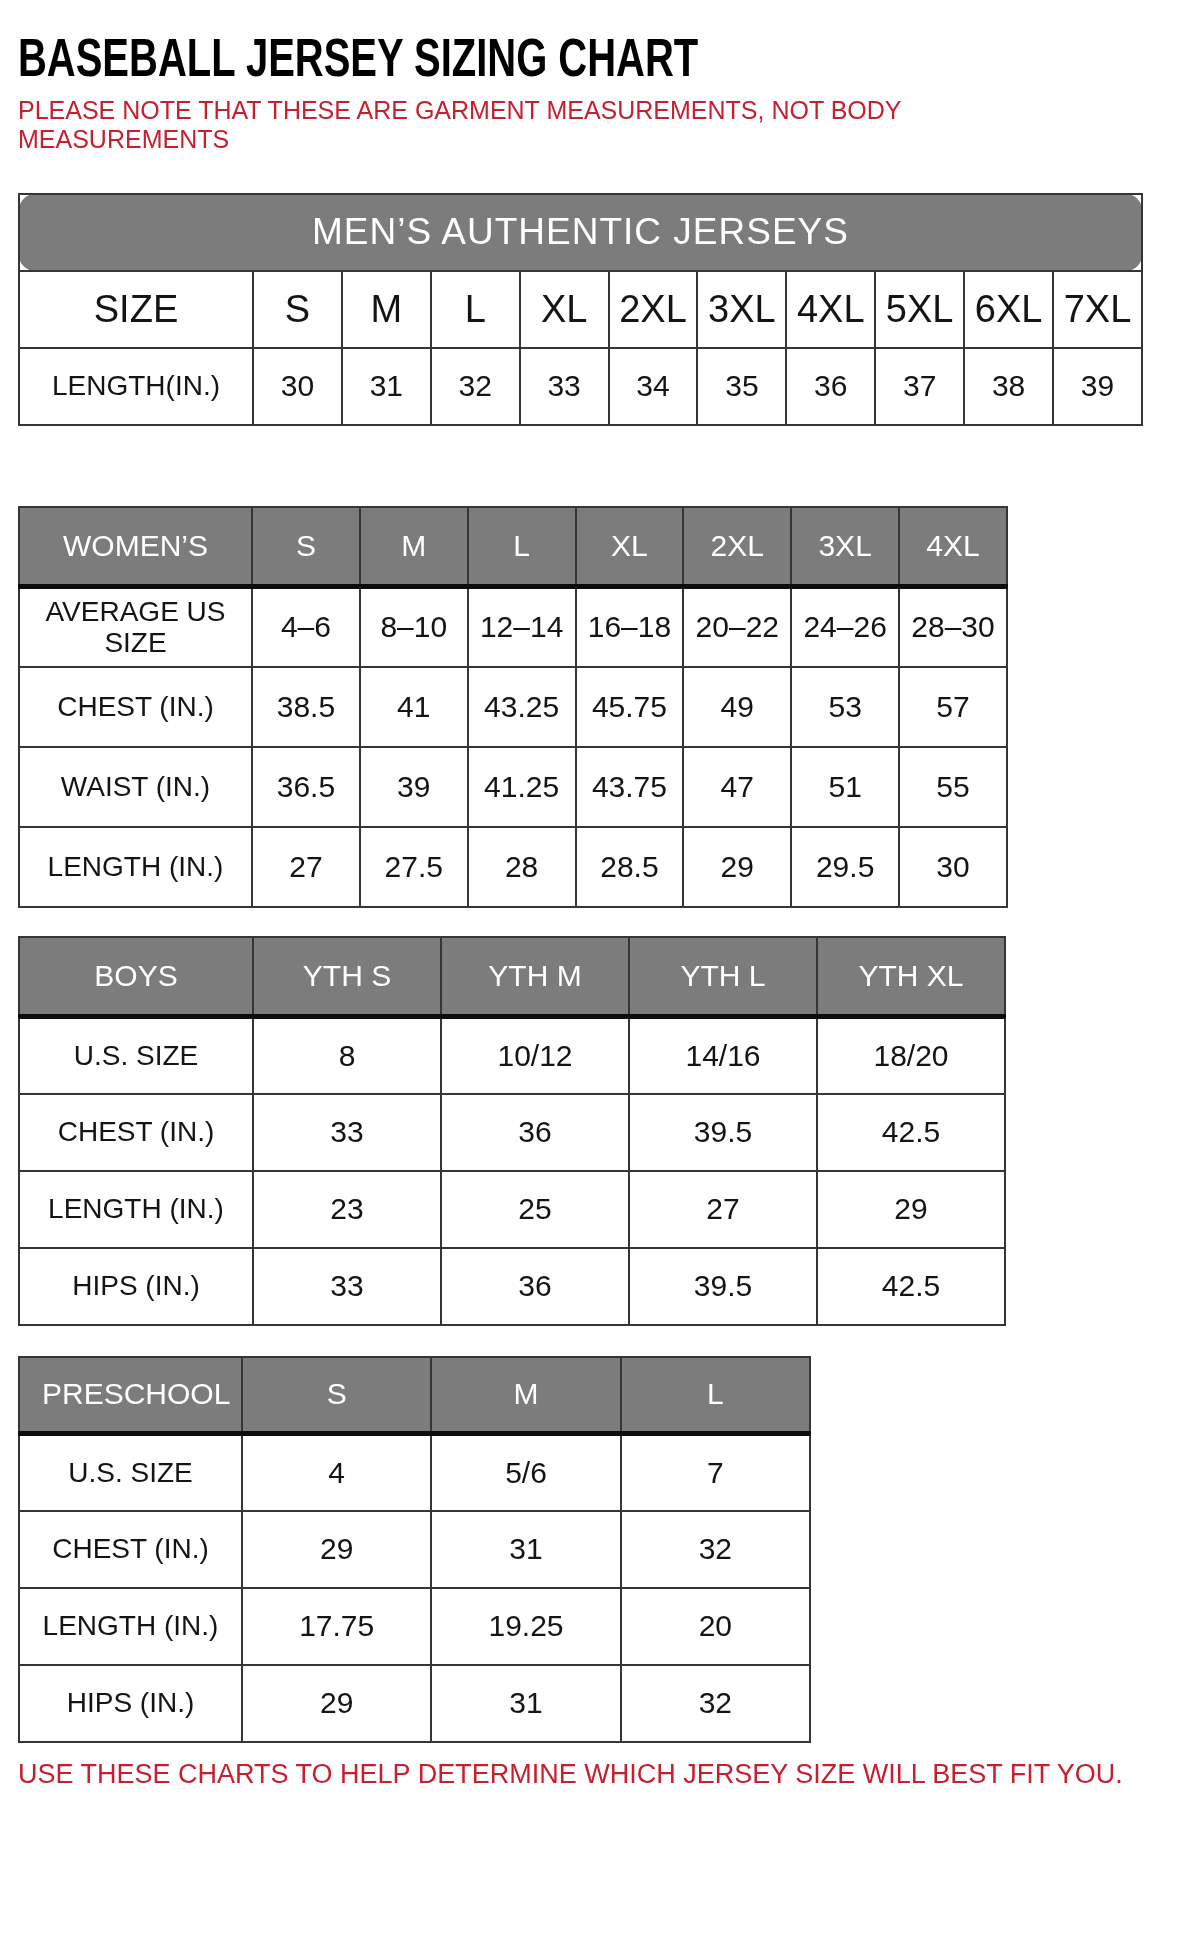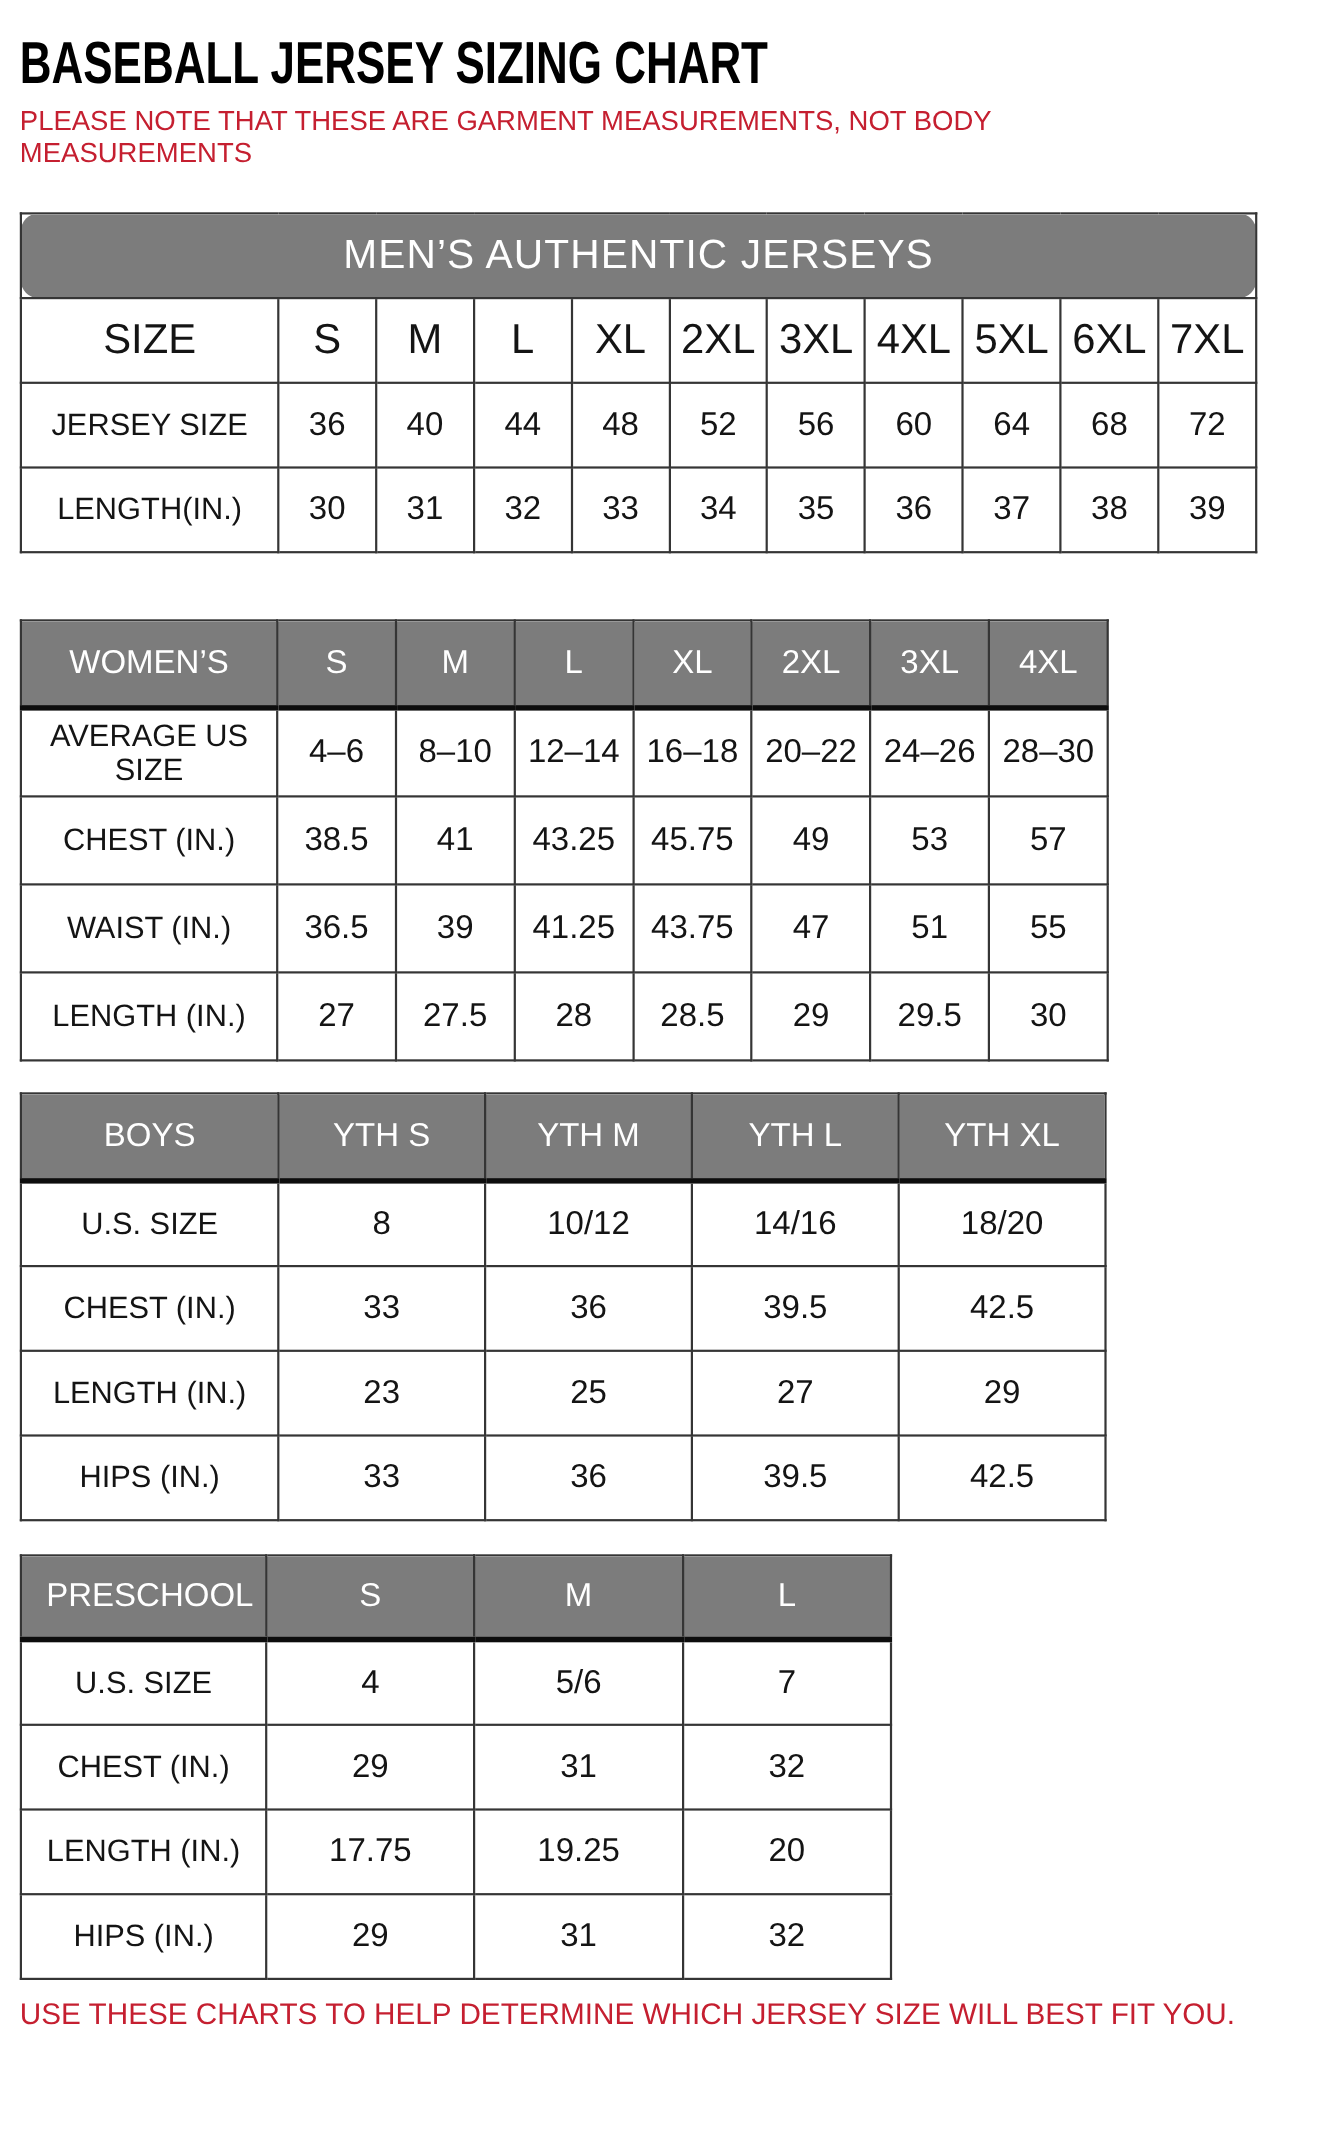--- a/index.html
+++ b/index.html
@@ -62,21 +62,21 @@
     font-size:30px;
     border-bottom:5px solid #0d0d0d;
   }
   tr.plain-head .cell{font-size:38px;margin-top:24px;}
 
   
   .t0{width:1125px;margin-top:38px;}
   .t0 tr{height:77px;}
   .t0 .c0{width:234px;}
   
-  .t1{width:990px;margin-top:60px;}
+  .t1{width:990px;margin-top:80px;}
   .t1 tr{height:80px;}
   .t1 .c0{width:233px;}
   
   .t2{width:988px;margin-top:28px;}
   .t2 tr{height:77px;}
   .t2 tr.gray-head{height:80px;}
   .t2 .c0{width:234px;}
   
   .t3{width:793px;margin-top:30px;}
   .t3 tr{height:77px;margin-top:28px;}
@@ -122,33 +122,20 @@
             <td class="cell">L</td>
             <td class="cell">XL</td>
             <td class="cell">2XL</td>
             <td class="cell">3XL</td>
             <td class="cell">4XL</td>
             <td class="cell">5XL</td>
             <td class="cell">6XL</td>
             <td class="cell">7XL</td>
           </tr>
           <tr>
-            <td class="cell lbl">JERSEY SIZE</td>
-            <td class="cell">36</td>
-            <td class="cell">40</td>
-            <td class="cell">44</td>
-            <td class="cell">48</td>
-            <td class="cell">52</td>
-            <td class="cell">56</td>
-            <td class="cell">60</td>
-            <td class="cell">64</td>
-            <td class="cell">68</td>
-            <td class="cell">72</td>
-          </tr>
-          <tr>
             <td class="cell lbl">LENGTH(IN.)</td>
             <td class="cell">30</td>
             <td class="cell">31</td>
             <td class="cell">32</td>
             <td class="cell">33</td>
             <td class="cell">34</td>
             <td class="cell">35</td>
             <td class="cell">36</td>
             <td class="cell">37</td>
             <td class="cell">38</td>

